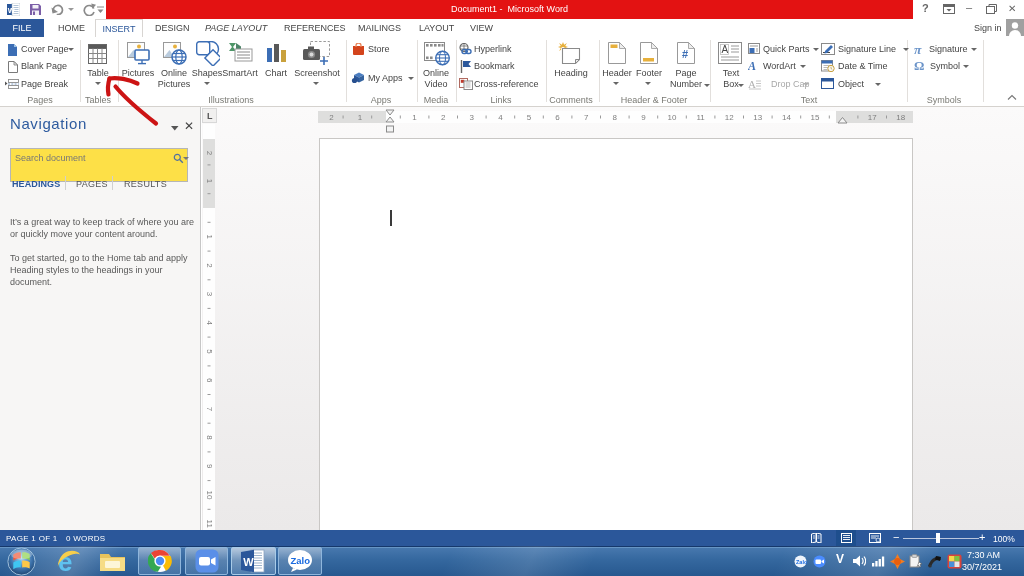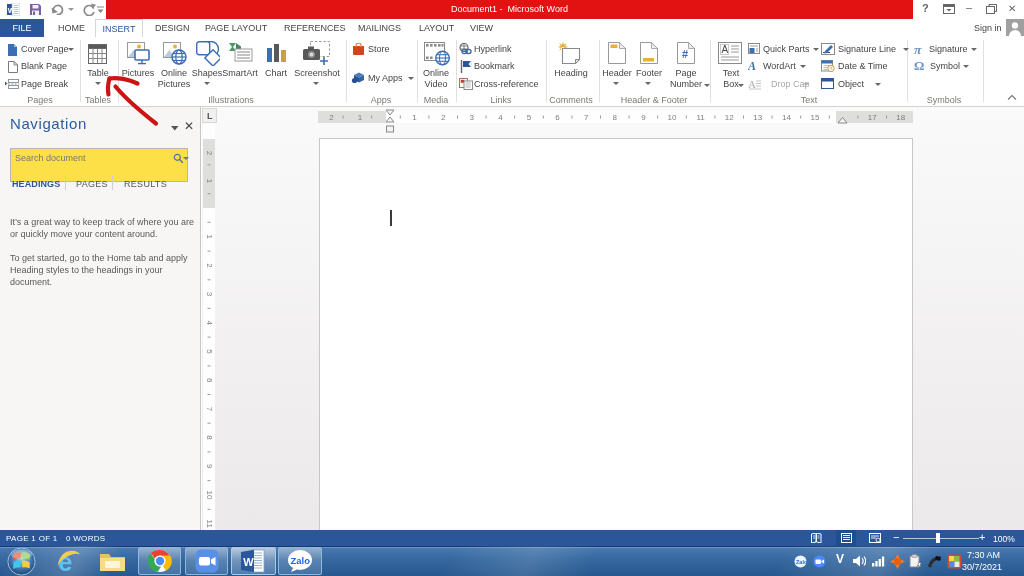--- a/index.html
+++ b/index.html
@@ -64,21 +64,21 @@
     </svg>
   <span class="abs" style="left:95px;top:3px;font-size:10px;color:#666;">✕</span>
 </div>
 
 <div class="abs" style="left:0;top:19px;width:1024px;height:18px;background:#fff;"></div>
 <div class="abs" style="left:0;top:19px;width:44px;height:18px;background:#2b579a;color:#fff;font-size:9px;line-height:18px;text-align:center;">FILE</div>
 <div class="abs" style="left:44px;top:19px;width:788px;height:18px;font-size:9px;color:#444;">
   <span class="abs" style="left:14px;line-height:18px;">HOME</span>
   <span class="abs" style="left:51px;top:0;width:48px;height:18px;border:1px solid #d8d5d2;border-bottom:none;background:#fff;color:#2b579a;line-height:18px;text-align:center;">INSERT</span>
   <span class="abs" style="left:111px;line-height:18px;">DESIGN</span>
-  <span class="abs" style="left:161px;line-height:18px;">PAGE LAYOUT</span>
+  <span class="abs" style="left:161px;line-height:18px;font-style:italic;">PAGE LAYOUT</span>
   <span class="abs" style="left:240px;line-height:18px;">REFERENCES</span>
   <span class="abs" style="left:314px;line-height:18px;">MAILINGS</span>
   <span class="abs" style="left:375px;line-height:18px;">LAYOUT</span>
   <span class="abs" style="left:426px;line-height:18px;">VIEW</span>
 </div>
 <div class="abs" style="left:974px;top:23px;font-size:9px;color:#444;">Sign in</div>
 <div class="abs" style="left:1006px;top:19px;width:18px;height:17px;background:#a0a0a0;">
   <svg width="18" height="17">
       <circle cx="9" cy="6.5" r="3.2" fill="#fff"></circle>
       <path d="M3 17 a6 6 0 0 1 12 0 z" fill="#fff"></path>

